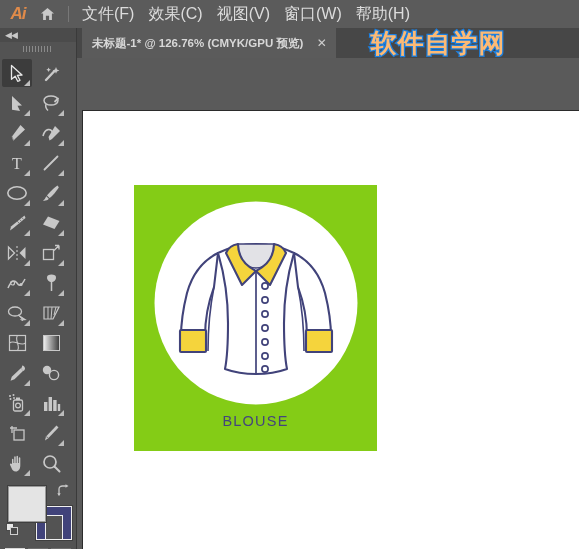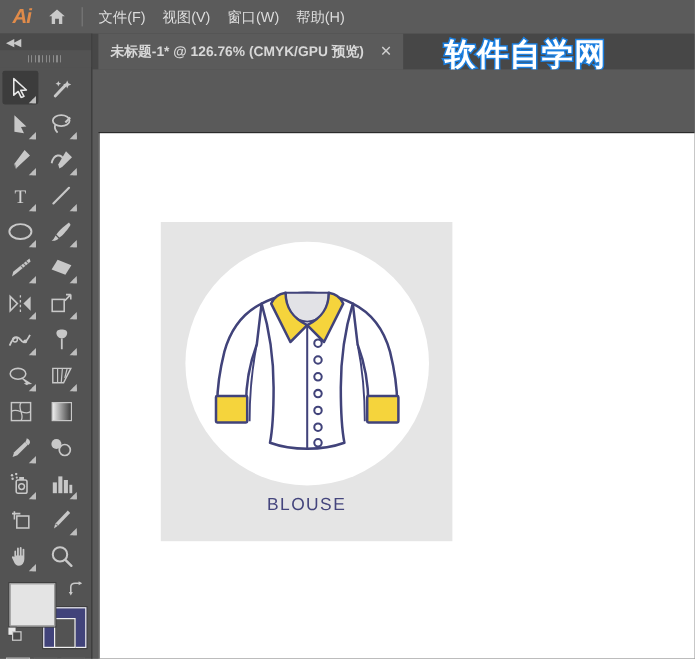--- a/index.html
+++ b/index.html
@@ -19,21 +19,21 @@
   .ai-logo{
     width:28px;height:34px;display:flex;align-items:center;justify-content:center;
     color:#e08b4a;font-size:17px;font-weight:bold;font-style:italic;
     font-family:Liberation Sans, sans-serif;letter-spacing:-1px;padding-left:4px;
   }
   .home-icon{
     width:30px;height:28px;display:flex;align-items:center;justify-content:center;
   }
   .menu-div{width:1px;height:16px;background:#787878;margin:0 6px;}
   .menu-item{
-    color:#dcdcdc;font-size:12px;padding:0 7px;line-height:28px;height:28px;
+    color:#dcdcdc;font-size:16px;padding:0 7px;line-height:28px;height:28px;
     white-space:nowrap;cursor:default;
   }
 
   
   .tabbar{
     position:absolute;left:0;top:28px;width:579px;height:30px;
     background:#474747;
     font-weight:bold;
   }
   .tab{
@@ -47,24 +47,24 @@
     display:flex;align-items:center;justify-content:center;cursor:pointer;
   }
 
   
   .watermark{
     position:absolute;left:358px;top:31px;width:160px;
     text-align:center;pointer-events:none;user-select:none;
   }
   .wm-cn{
     font-size:26px;font-weight:bold;letter-spacing:1px;
-    color:#ffffff;
+    color:#fdba74;
     -webkit-text-stroke:2.5px #1b7fe0;
     paint-order:stroke fill;
-    font-family:Liberation Sans, sans-serif;
+    font-family:Liberation Mono, monospace;
     line-height:28px;
   }
   .wm-en{
     font-size:11px;font-weight:bold;letter-spacing:1.4px;
     color:#ffffff;-webkit-text-stroke:1.6px #1b7fe0;paint-order:stroke fill;
     font-family:"DejaVu Sans",sans-serif;line-height:12px;margin-top:0px;
   }
 
   
   .toolpanel{
@@ -131,21 +131,21 @@
   .canvas-wrap{
     position:absolute;left:76px;top:58px;width:503px;height:491px;
     background:#5a5a5a;overflow:hidden;
   }
   .artboard{
     position:absolute;left:6px;top:52px;width:497px;height:439px;
     background:#ffffff;border-left:1px solid #2b2b2b;border-top:1px solid #2b2b2b;
   }
   .art-tile{
     position:absolute;left:51px;top:74px;width:243px;height:266px;
-    background:#e5e5e5;
+    background:#84cc16;
   }
   .art-circle{
     position:absolute;left:50%;top:118px;transform:translate(-50%,-50%);
     width:203px;height:203px;border-radius:50%;background:#ffffff;
   }
   .art-label{
     position:absolute;left:0;right:0;top:228px;text-align:center;
     color:#44457d;font-size:14.5px;letter-spacing:1.2px;
   }
   .blouse-svg{position:absolute;left:50%;top:118px;transform:translate(-50%,-50%);}
@@ -157,20 +157,21 @@
 
   <div class="menubar">
     <div class="ai-logo">Ai</div>
     <div class="home-icon">
       <svg width="15" height="14" viewBox="0 0 15 14">
         <path d="M7.5 1 L14 6.6 L11.9 6.6 L11.9 13 L9.1 13 L9.1 8.7 L5.9 8.7 L5.9 13 L3.1 13 L3.1 6.6 L1 6.6 Z" fill="#c9c9c9"></path>
       </svg>
     </div>
     <div class="menu-div"></div>
     <div class="menu-item">文件(F)</div>
+    <div class="menu-item">效果(C)</div>
     <div class="menu-item">视图(V)</div>
     <div class="menu-item">窗口(W)</div>
     <div class="menu-item">帮助(H)</div>
   </div>
 
   <div class="tabbar">
     <div class="tab">
       <span class="tab-label">未标题-1* @ 126.76% (CMYK/GPU 预览)</span>
       <span class="tab-close">✕</span>
     </div>

